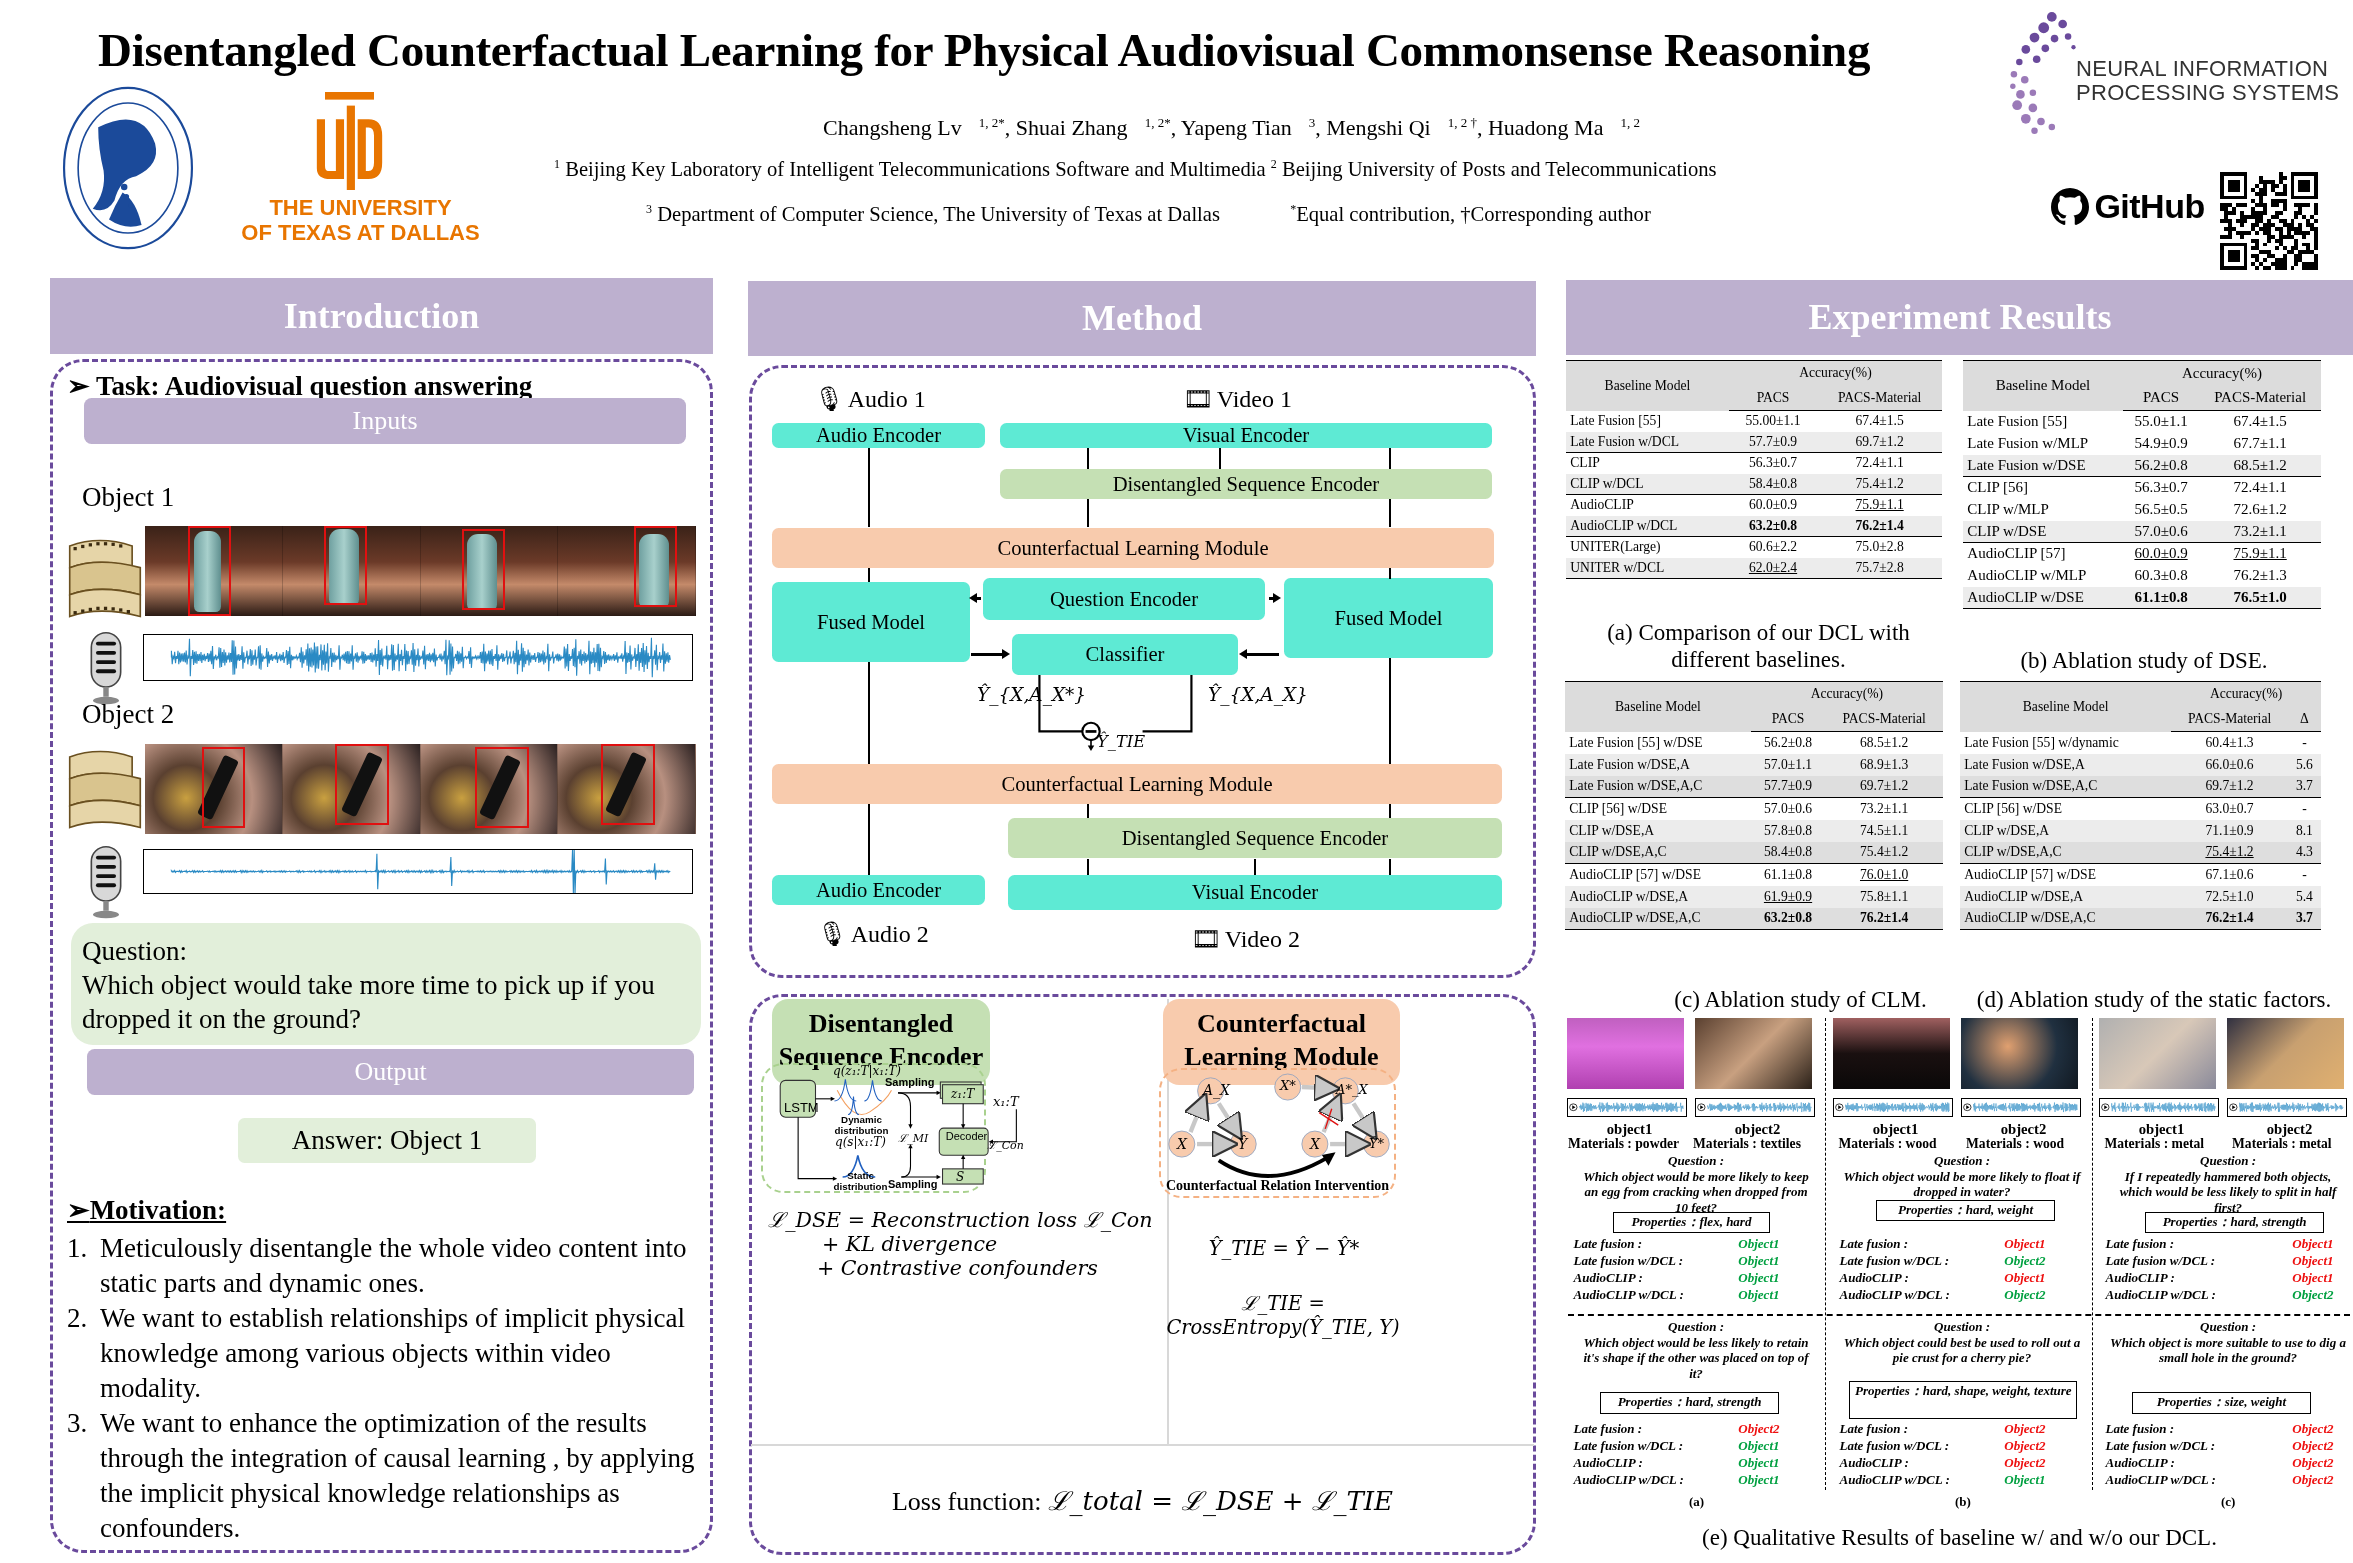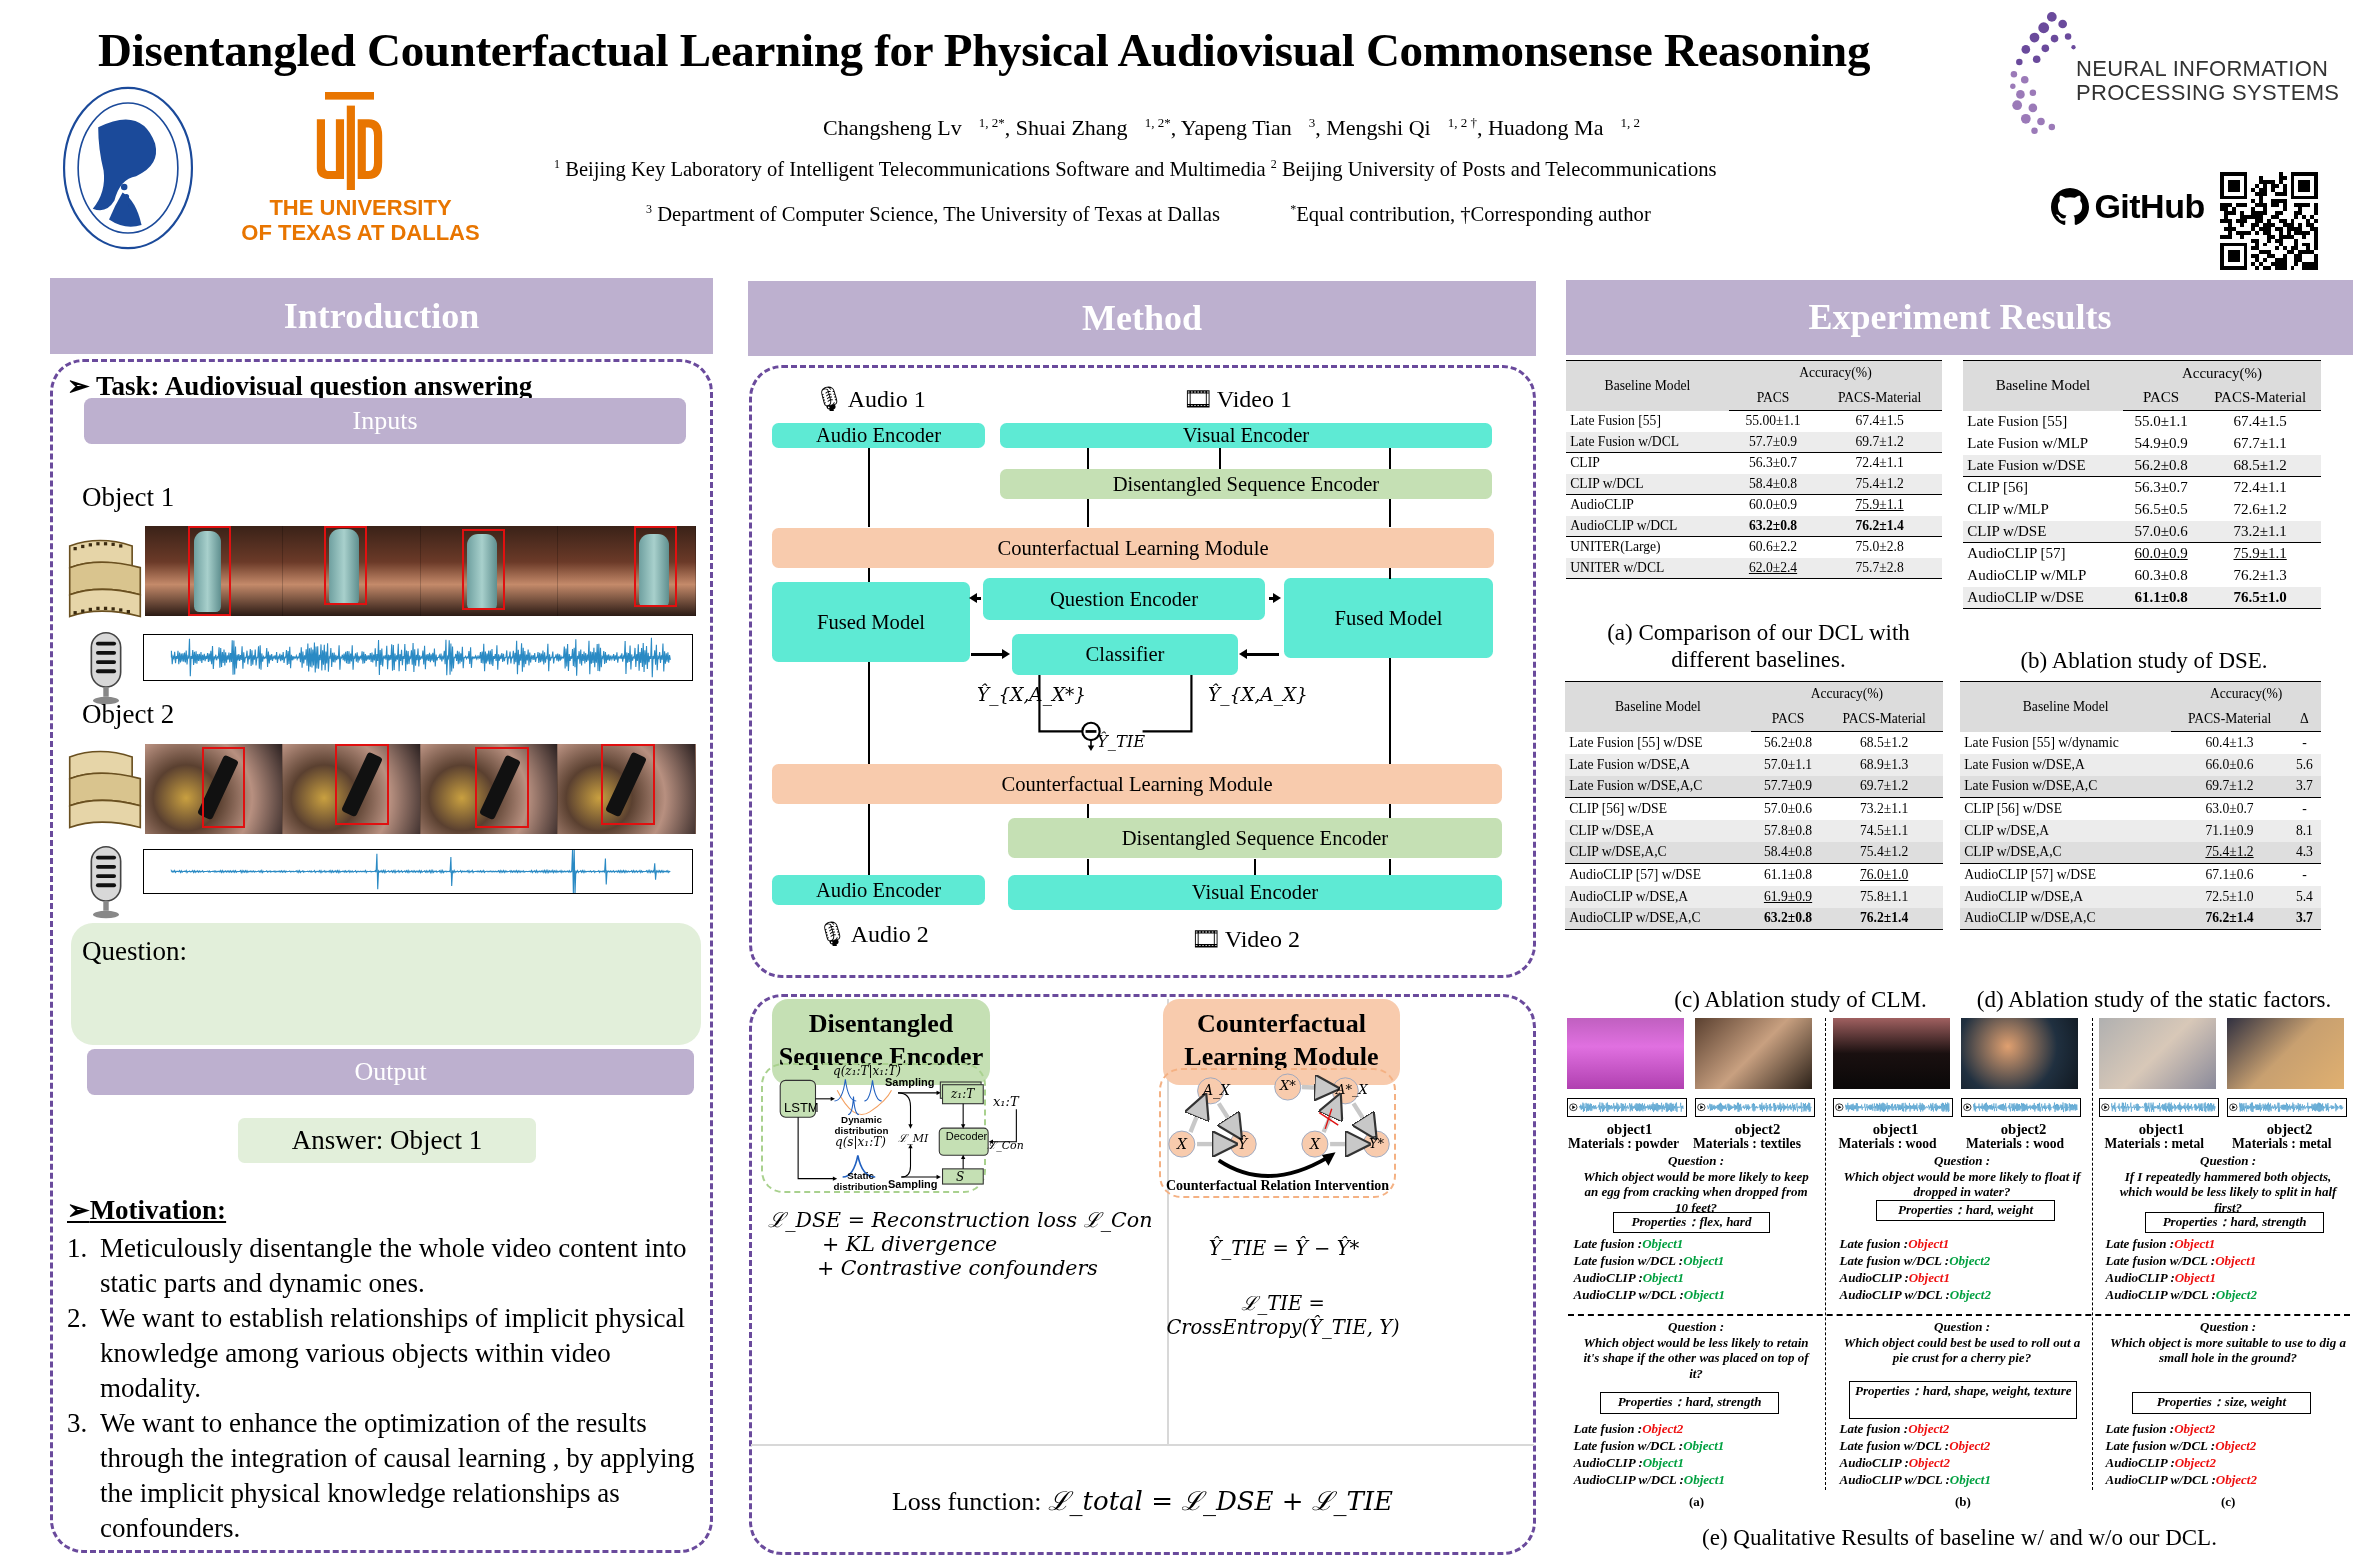--- a/index.html
+++ b/index.html
@@ -123,21 +123,21 @@
   .qual-sep { position: absolute; top: 1018px; width: 0; height: 472px; border-left: 1.6px dashed #000; }
   .qual-hsep { position: absolute; left: 1568px; top: 1314px; width: 782px; border-top: 2.7px dashed #000; }
   .thumb { position: absolute; width: 117px; height: 71px; top: 0; }
   .thumb-wave { position: absolute; top: 80px; width: 120px; height: 18.5px; border: 1.1px solid #000; background: #fff; }
   .thumb-wave svg { width: 100%; height: 100%; }
   .q-obj { position: absolute; top: 103px; font-weight: bold; font-size: 14.7px; text-align: center; width: 125px; }
   .q-mat { position: absolute; top: 118px; font-weight: bold; font-size: 13.6px; white-space: nowrap; }
   .q-block { position: absolute; left: 0; width: 258px; text-align: center; font-weight: bold; font-style: italic; font-size: 13px; line-height: 15.7px; }
   .q-prop { position: absolute; border: 1.6px solid #000; font-weight: bold; font-style: italic; font-size: 13px; text-align: center; background: #fff; }
   .q-res { position: absolute; left: 6.5px; width: 239px; font-weight: bold; font-style: italic; font-size: 13px; line-height: 17px; }
-  .q-res .row { display: flex; }
+  .q-res .row { display: flex; justify-content: space-between; }
   .ok { color: #00a040; }
   .bad { color: #ee1010; }
   .sub-lbl { position: absolute; top: 1494px; font-size: 13px; font-weight: bold; }
 </style>
 </head>
 <body>
 
 <div class="title">Disentangled Counterfactual Learning for Physical Audiovisual Commonsense Reasoning</div>
 
 <div class="bupt-logo">
@@ -547,20 +547,21 @@
     </g>
   <rect x="30" y="105" width="10" height="18" fill="#888"></rect>
     <ellipse cx="35" cy="130" rx="24" ry="7" fill="#888"></ellipse>
 </svg>
 <div class="wave-box" style="left:143px;top:849px;width:550px;height:45px"><svg id="wave2" viewBox="0 0 1000 80" preserveAspectRatio="none">
       <path d="M50 40 L50 38.84750514403292 L51.5 41.15249485596708 L53 38.93174725651578 L54.5 41.06825274348422 L56 38.22792352537723 L57.5 41.77207647462277 L59 39.89652777777778 L60.5 40.10347222222222 L62 39.394350137174214 L63.5 40.605649862825786 L65 38.25225480109739 L66.5 41.74774519890261 L68 38.51962448559671 L69.5 41.48037551440329 L71 39.875471536351164 L72.5 40.124528463648836 L74 39.406215706447185 L75.5 40.593784293552815 L77 38.050128600823044 L78.5 41.949871399176956 L80 39.708444787379975 L81.5 40.291555212620025 L83 39.023139574759945 L84.5 40.976860425240055 L86 39.82137345679013 L87.5 40.17862654320987 L89 38.22660322359396 L90.5 41.77339677640604 L92 38.436359739368996 L93.5 41.563640260631004 L95 39.16669238683127 L96.5 40.83330761316873 L98 38.763280178326475 L99.5 41.236719821673525 L101 38.97920953360768 L102.5 41.02079046639232 L104 39.419418724279836 L105.5 40.580581275720164 L107 38.651808984910836 L108.5 41.348191015089164 L110 39.985022290809326 L111.5 40.014977709190674 L113 39.912885802469134 L114.5 40.087114197530866 L116 39.22552297668038 L117.5 40.77447702331962 L119 38.78713134430727 L120.5 41.21286865569273 L122 39.98042695473251 L123.5 40.01957304526749 L125 39.81775548696845 L126.5 40.18224451303155 L128 38.71887002743484 L129.5 41.28112997256516 L131 38.95537551440329 L132.5 41.04462448559671 L134 39.76183984910837 L135.5 40.23816015089163 L137 39.11357167352538 L138.5 40.88642832647462 L140 38.17106481481481 L141.5 41.82893518518519 L143 38.39110939643347 L144.5 41.60889060356653 L146 39.30456961591221 L147.5 40.69543038408779 L149 38.960828189300415 L150.5 41.039171810699585 L152 39.03889746227709 L153.5 40.96110253772291 L155 38.62519718792867 L156.5 41.37480281207133 L158 38.657998971193415 L159.5 41.342001028806585 L161 39.03853737997257 L162.5 40.96146262002743 L164 38.408787722908095 L165.5 41.591212277091905 L167 38.59591049382716 L168.5 41.40408950617284 L170 39.723362482853226 L171.5 40.276637517146774 L173 39.98867455418382 L174.5 40.01132544581618 L176 38.10789609053498 L177.5 41.89210390946502 L179 38.4267061042524 L180.5 41.5732938957476 L182 38.698191015089165 L183.5 41.301808984910835 L185 38.52728909465021 L186.5 41.47271090534979 L188 38.48190157750343 L189.5 41.51809842249657 L191 39.870670438957475 L192.5 40.129329561042525 L194 39.187422839506176 L195.5 40.812577160493824 L197 39.222282235939645 L198.5 40.777717764060355 L200 38.83944615912208 L201.5 41.16055384087792 L203 39.421630658436214 L204.5 40.578369341563786 L206 39.98118141289437 L207.5 40.01881858710563 L209 38.937851508916324 L210.5 41.062148491083676 L212 38.563245884773664 L213.5 41.436754115226336 L215 38.09193244170096 L216.5 41.90806755829904 L218 39.49921982167353 L219.5 40.50078017832647 L221 39.945601851851855 L222.5 40.054398148148145 L224 38.88786865569273 L225.5 41.11213134430727 L227 39.85688443072702 L228.5 40.14311556927298 L230 38.902031893004114 L231.5 41.097968106995886 L233 39.70232338820302 L234.5 40.29767661179698 L236 39.34417866941015 L237.5 40.65582133058985 L239 38.765869341563786 L240.5 41.234130658436214 L242 39.86862997256516 L243.5 40.13137002743484 L245 39.294435871056244 L246.5 40.705564128943756 L248 38.8704475308642 L249.5 41.1295524691358 L251 38.72012174211248 L252.5 41.27987825788752 L254 39.04098936899863 L255.5 40.95901063100137 L257 38.549099794238685 L258.5 41.450900205761315 L260 39.590132030178324 L261.5 40.409867969821676 L263 39.91717249657064 L264.5 40.08282750342936 L266 39.13515946502058 L267.5 40.86484053497942 L269 39.81199417009602 L270.5 40.18800582990398 L272 39.256318587105625 L273.5 40.743681412894375 L275 39.96195987654321 L276.5 40.03804012345679 L278 38.7190414951989 L279.5 41.2809585048011 L281 38.3917609739369 L282.5 41.6082390260631 L284 38.36283436213992 L285.5 41.63716563786008 L287 39.6446073388203 L288.5 40.3553926611797 L290 38.6568329903978 L291.5 41.3431670096022 L293 39.671116255144035 L294.5 40.328883744855965 L296 39.922025034293554 L297.5 40.077974965706446 L299 39.38486796982167 L300.5 40.61513203017833 L302 39.22013888888889 L303.5 40.77986111111111 L305 38.88462791495199 L306.5 41.11537208504801 L308 39.909199245541835 L309.5 40.090800754458165 L311 38.34323559670782 L312.5 41.65676440329218 L314 39.86574931412894 L315.5 40.13425068587106 L317 39.56316015089163 L318.5 40.43683984910837 L320 38.37373971193416 L321.5 41.62626028806584 L323 38.19872256515775 L324.5 41.80127743484225 L326 39.680084019204386 L327.5 40.319915980795614 L329 38.64498456790123 L330.5 41.35501543209877 L332 39.21688100137174 L333.5 40.78311899862826 L335 39.593304183813444 L336.5 40.406695816186556 L338 38.490303497942385 L339.5 41.509696502057615 L341 38.25355795610425 L342.5 41.74644204389575 L344 38.63615397805213 L345.5 41.36384602194787 L347 39.24302983539095 L348.5 40.75697016460905 L350 38.64208676268861 L351.5 41.35791323731139 L353 38.141966735253774 L354.5 41.858033264746226 L356 38.23649691358025 L357.5 41.76350308641975 L359 39.715800754458165 L360.5 40.284199245541835 L362 39.44407578875172 L363.5 40.55592421124828 L365 38.80403806584362 L366.5 41.19596193415638 L368 38.80803326474623 L369.5 41.19196673525377 L371 39.87581447187929 L372.5 40.12418552812071 L374 38.278986625514406 L375.5 41.721013374485594 L377 39.25211762688615 L378.5 40.74788237311385 L380 38.77051611796982 L381.5 41.22948388203018 L383 39.994675925925925 L384.5 40.005324074074075 L386 38.38138717421125 L387.5 41.61861282578875 L389 39.461514060356656 L390.5 40.538485939643344 L392 39.28443930041152 L393.5 40.71556069958848 L395 39.52917524005487 L396.5 40.47082475994513 L398 39.28214163237311 L399.5 40.71785836762689 L401 39.48161008230453 L402.5 40.51838991769547 L404 38.028815157750344 L405.5 41.971184842249656 L407 39.565732167352536 L408.5 40.434267832647464 L410 39.919521604938275 L411.5 40.080478395061725 L413 39.213640260631 L414.5 40.786359739369 L416 39.64561899862826 L417.5 40.35438100137174 L419 39.93150720164609 L420.5 40.06849279835391 L422 38.41698388203018 L423.5 41.58301611796982 L425 6.93730281207133 L426.5 73.06269718792868 L428 38.85090020576132 L429.5 41.14909979423868 L431 38.972179355281206 L432.5 41.027820644718794 L434 38.527614883401924 L435.5 41.472385116598076 L437 38.01103395061728 L438.5 41.98896604938272 L440 38.21256001371742 L441.5 41.78743998628258 L443 39.99639060356653 L444.5 40.00360939643347 L446 38.74524176954733 L447.5 41.25475823045267 L449 39.47145919067216 L450.5 40.52854080932784 L452 38.594795953360766 L453.5 41.405204046639234 L455 38.38685699588477 L456.5 41.61314300411523 L458 38.08221021947874 L459.5 41.91778978052126 L461 39.65616426611797 L462.5 40.34383573388203 L464 38.26921296296296 L465.5 41.73078703703704 L467 39.378146433470505 L468.5 40.621853566529495 L470 38.51382887517147 L471.5 41.48617112482853 L473 39.72564300411523 L474.5 40.27435699588477 L476 38.6926011659808 L477.5 41.3073988340192 L479 38.5011231138546 L480.5 41.4988768861454 L482 38.0894804526749 L483.5 41.9105195473251 L485 39.35890775034294 L486.5 40.64109224965706 L488 38.951380315500685 L489.5 41.048619684499315 L491 38.69405864197531 L492.5 41.30594135802469 L494 38.71039951989026 L495.5 41.28960048010974 L497 39.19793381344307 L498.5 40.80206618655693 L500 38.87271090534979 L501.5 41.12728909465021 L503 38.0804098079561 L504.5 41.9195901920439 L506 38.57411694101509 L507.5 41.42588305898491 L509 39.958770576131684 L510.5 40.041229423868316 L512 38.8022719478738 L513.5 41.1977280521262 L515 38.413263031550066 L516.5 41.586736968449934 L518 39.285570987654324 L519.5 40.714429012345676 L521 38.20931927297668 L522.5 41.79068072702332 L524 38.048705418381346 L525.5 41.951294581618654 L527 38.18644547325103 L528.5 41.81355452674897 L530 39.63488511659808 L531.5 40.36511488340192 L533 38.81377743484225 L534.5 41.18622256515775 L536 39.99472736625514 L537.5 40.00527263374486 L539 38.41230281207133 L540.5 41.58769718792867 L542 38.04181241426612 L543.5 41.95818758573388 L545 38.04375 L546.5 41.95625 L548 39.87490569272977 L549.5 40.12509430727023 L551 39.06614368998628 L552.5 40.93385631001372 L554 39.66684670781893 L555.5 40.33315329218107 L557 39.356027091906725 L558.5 40.643972908093275 L560 13.141778120713305 L561.5 66.8582218792867 L563 38.19735082304527 L564.5 41.80264917695473 L566 38.18900034293553 L567.5 41.81099965706447 L569 39.837028463648835 L570.5 40.162971536351165 L572 38.968595679012346 L573.5 41.031404320987654 L575 39.70715877914952 L576.5 40.29284122085048 L578 38.250248628257886 L579.5 41.749751371742114 L581 39.3139146090535 L582.5 40.6860853909465 L584 39.24383573388203 L585.5 40.75616426611797 L587 39.79309842249657 L588.5 40.20690157750343 L590 38.566640946502055 L591.5 41.433359053497945 L593 38.13236454046639 L594.5 41.86763545953361 L596 39.798911179698216 L597.5 40.201088820301784 L599 38.06010802469136 L600.5 41.93989197530864 L602 39.70607853223594 L603.5 40.29392146776406 L605 39.60102023319616 L606.5 40.39897976680384 L608 39.12764917695473 L609.5 40.87235082304527 L611 39.298311042524006 L612.5 40.701688957475994 L614 38.53275891632373 L615.5 41.46724108367627 L617 39.10259773662551 L618.5 40.89740226337449 L620 38.242395404663924 L621.5 41.757604595336076 L623 39.92746056241427 L624.5 40.07253943758573 L626 39.31828703703704 L627.5 40.68171296296296 L629 39.871664951989025 L630.5 40.128335048010975 L632 39.1184585048011 L633.5 40.8815414951989 L635 39.10805041152263 L636.5 40.89194958847737 L638 39.519453017832646 L639.5 40.480546982167354 L641 39.43908607681756 L642.5 40.56091392318244 L644 39.80522119341564 L645.5 40.19477880658436 L647 38.51909293552812 L648.5 41.48090706447188 L650 38.222676611796985 L651.5 41.777323388203015 L653 38.74313271604938 L654.5 41.25686728395062 L656 38.20391803840878 L657.5 41.79608196159122 L659 38.8025634430727 L660.5 41.1974365569273 L662 39.255118312757205 L663.5 40.744881687242795 L665 39.90726165980796 L666.5 40.09273834019204 L668 38.512079903978055 L669.5 41.487920096021945 L671 38.674511316872426 L672.5 41.325488683127574 L674 38.96245713305898 L675.5 41.03754286694102 L677 38.684559327846365 L678.5 41.315440672153635 L680 38.334645061728395 L681.5 41.665354938271605 L683 38.7028377914952 L684.5 41.2971622085048 L686 38.65333504801097 L687.5 41.34666495198903 L689 39.56885288065843 L690.5 40.43114711934157 L692 38.461736968449934 L693.5 41.538263031550066 L695 39.751740397805214 L696.5 40.248259602194786 L698 39.71046810699588 L699.5 40.28953189300412 L701 39.572487997256516 L702.5 40.427512002743484 L704 39.31310871056242 L705.5 40.68689128943758 L707 38.09282407407407 L708.5 41.90717592592593 L710 39.36842421124828 L711.5 40.63157578875172 L713 38.67077331961591 L714.5 41.32922668038409 L716 38.04925411522634 L717.5 41.95074588477366 L719 39.182878943758574 L720.5 40.817121056241426 L722 39.15806755829904 L723.5 40.84193244170096 L725 38.91309156378601 L726.5 41.08690843621399 L728 38.349185528120714 L729.5 41.650814471879286 L731 38.10832475994513 L732.5 41.89167524005487 L734 38.01766975308642 L735.5 41.98233024691358 L737 38.20067729766804 L738.5 41.79932270233196 L740 38.85487825788752 L741.5 41.14512174211248 L743 38.696322016460904 L744.5 41.303677983539096 L746 38.07068758573388 L747.5 41.92931241426612 L749 38.73106138545953 L750.5 41.26893861454047 L752 38.2823816872428 L753.5 41.7176183127572 L755 39.292549725651575 L756.5 40.707450274348425 L758 39.070207475994515 L759.5 40.929792524005485 L761 38.10918209876543 L762.5 41.89081790123457 L764 39.199597050754456 L765.5 40.800402949245544 L767 39.20564986282579 L768.5 40.79435013717421 L770 39.51005658436214 L771.5 40.48994341563786 L773 39.125162894375855 L774.5 40.874837105624145 L776 38.47072187928669 L777.5 41.52927812071331 L779 39.818338477366254 L780.5 40.181661522633746 L782 -0.7561299725651551 L783.5 80.75612997256516 L785 -4.22113340192044 L786.5 84.22113340192044 L788 38.36736111111111 L789.5 41.63263888888889 L791 38.365183470507546 L792.5 41.634816529492454 L794 39.723088134430725 L795.5 40.276911865569275 L797 38.49045781893004 L798.5 41.50954218106996 L800 38.3463048696845 L801.5 41.6536951303155 L803 38.37704903978052 L804.5 41.62295096021948 L806 39.520961934156375 L807.5 40.479038065843625 L809 39.679278120713306 L810.5 40.320721879286694 L812 39.493972908093276 L813.5 40.506027091906724 L815 38.79220679012346 L816.5 41.20779320987654 L818 39.6974365569273 L819.5 40.3025634430727 L821 38.407193072702334 L822.5 41.592806927297666 L824 39.63752572016461 L825.5 40.36247427983539 L827 39.73411351165981 L828.5 40.26588648834019 L830 38.45004286694102 L831.5 41.54995713305898 L833 39.39025205761317 L834.5 40.60974794238683 L836 39.12264231824417 L837.5 40.87735768175583 L839 38.955855624142664 L840.5 41.044144375857336 L842 15.923225308641975 L843.5 64.07677469135803 L845 39.19635631001372 L846.5 40.80364368998628 L848 39.2579646776406 L849.5 40.7420353223594 L851 38.951260288065846 L852.5 41.048739711934154 L854 39.28858882030178 L855.5 40.71141117969822 L857 38.68970336076818 L858.5 41.31029663923182 L860 39.426208847736625 L861.5 40.573791152263375 L863 38.7326731824417 L864.5 41.2673268175583 L866 38.58440500685871 L867.5 41.41559499314129 L869 38.14189814814815 L870.5 41.85810185185185 L872 38.8619427297668 L873.5 41.1380572702332 L875 38.27540294924554 L876.5 41.72459705075446 L878 38.431661522633746 L879.5 41.568338477366254 L881 39.00973079561042 L882.5 40.99026920438958 L884 39.096030521262 L885.5 40.903969478738 L887 39.628832304526746 L888.5 40.371167695473254 L890 38.5093707133059 L891.5 41.4906292866941 L893 38.379621056241426 L894.5 41.620378943758574 L896 39.066743827160494 L897.5 40.933256172839506 L899 38.69419581618656 L900.5 41.30580418381344 L902 39.45950788751715 L903.5 40.54049211248285 L905 38.07872942386831 L906.5 41.92127057613169 L908 38.897539437585735 L909.5 41.102460562414265 L911 39.6690243484225 L912.5 40.3309756515775 L914 39.99812242798354 L915.5 40.00187757201646 L917 38.45273491083676 L918.5 41.54726508916324 L920 38.34150377229081 L921.5 41.65849622770919 L923 38.15825617283951 L924.5 41.84174382716049 L926 38.693115569272976 L927.5 41.306884430727024 L929 38.81027949245542 L930.5 41.18972050754458 L932 24.571887860082306 L933.5 55.428112139917694 L935 38.95201474622771 L936.5 41.04798525377229 L938 38.408684842249656 L939.5 41.591315157750344 L941 38.534079218106996 L942.5 41.465920781893004 L944 38.56276577503429 L945.5 41.43723422496571 L947 38.47005315500686 L948.5 41.52994684499314 L950 39.416435185185186 L951.5 40.583564814814814 L953 38.858701989026066 L954.5 41.141298010973934 L956 38.32771776406036 L957.5 41.67228223593964 L959 39.872865226337446 L960.5 40.127134773662554" stroke="#2a8ac4" stroke-width="2" fill="none"></path>
     </svg></div>
 
 <div class="question-box">
   <div>Question:</div>
+  <div>Which object would take more time to pick up if you dropped it on the ground?</div>
 </div>
 <div class="bar-label output-bar">Output</div>
 <div class="answer-box">Answer: Object 1</div>
 
 <div class="motivation-head"><span>➢</span><span>Motivation:</span></div>
 <ol class="motivation-list">
   <li>
       <span class="num">1.</span>
       <span>Meticulously disentangle the whole video content into static parts and dynamic ones.</span>
     </li>

